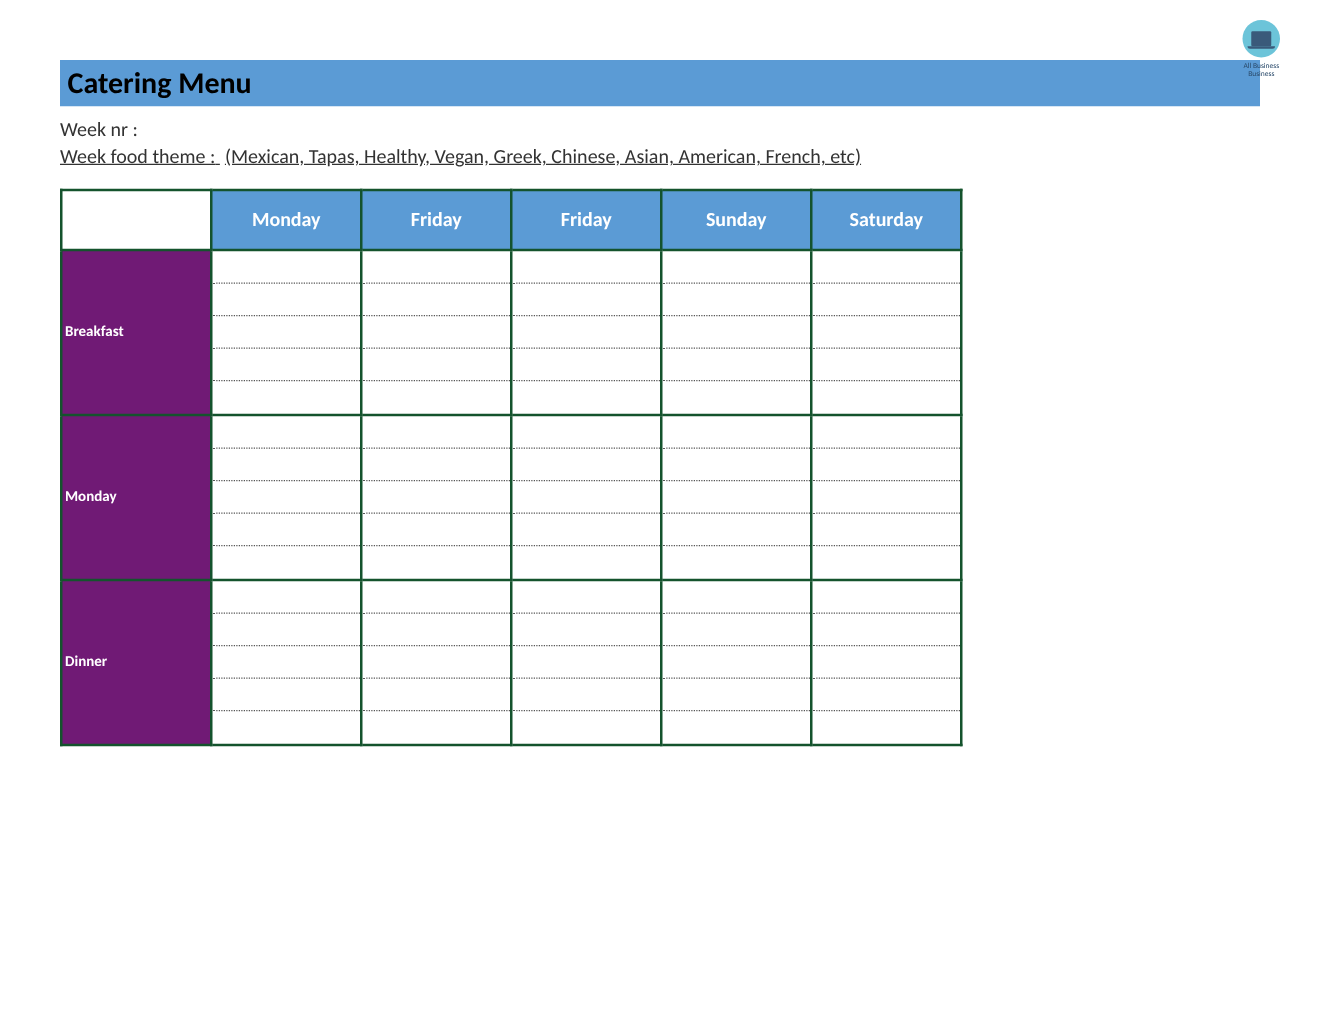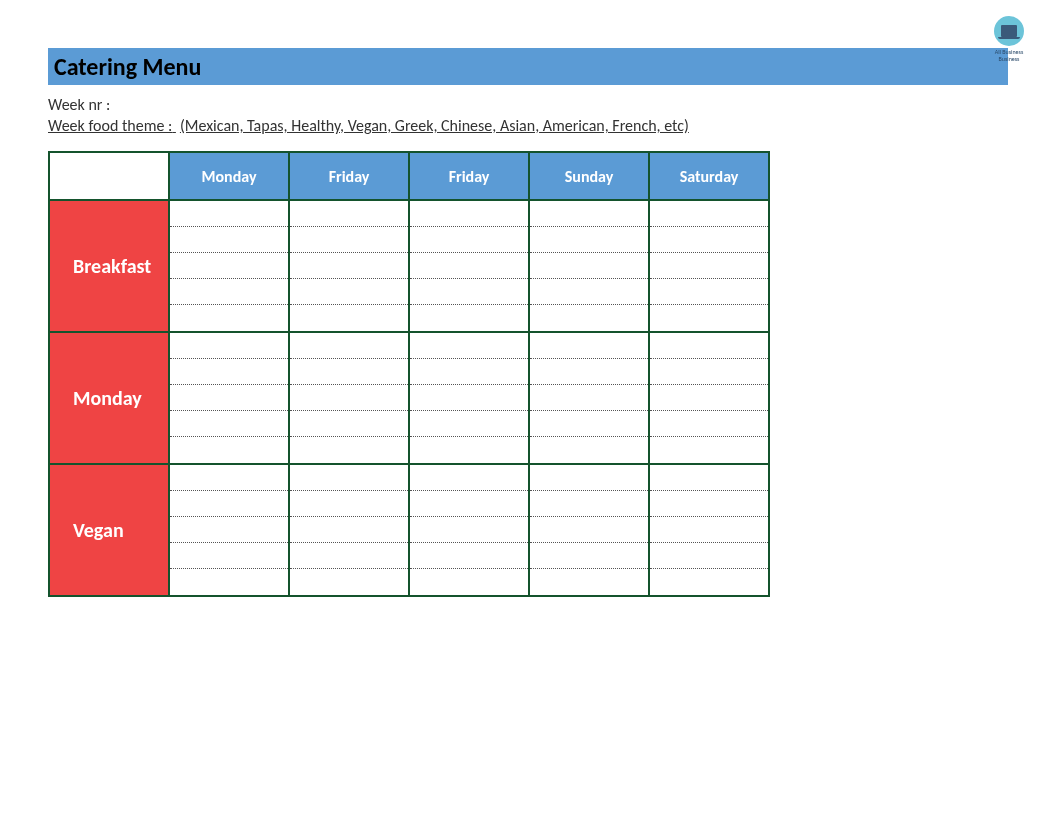--- a/index.html
+++ b/index.html
@@ -88,26 +88,26 @@
       width: 120px;
       height: 48px;
       background: #5b9bd5;
       color: #fff;
       font-weight: bold;
       font-size: 16px;
       text-align: center;
     }
     th.meal {
       width: 120px;
-      background: #ef4444;
+      background: #701a75;
       color: #fff;
       font-weight: bold;
-      font-size: 20px;
+      font-size: 12px;
       text-align: left;
-      padding-left: 23px;
+      padding-left: 2px;
       vertical-align: middle;
     }
     td.cell {
       width: 120px;
       background: #fff;
       vertical-align: top;
       padding: 0;
     }
     .multi-line {
       display: flex;
@@ -251,21 +251,21 @@
           <div class="multi-line">
             <div class="line-slot"></div>
             <div class="line-slot"></div>
             <div class="line-slot"></div>
             <div class="line-slot"></div>
             <div class="line-slot"></div>
           </div>
         </td>
       </tr>
       <tr>
-        <th class="meal meal-dinner">Vegan</th>
+        <th class="meal meal-dinner">Dinner</th>
         <td class="cell dinner-cell">
           <div class="multi-line">
             <div class="line-slot"></div>
             <div class="line-slot"></div>
             <div class="line-slot"></div>
             <div class="line-slot"></div>
             <div class="line-slot"></div>
           </div>
         </td>
         <td class="cell dinner-cell">

